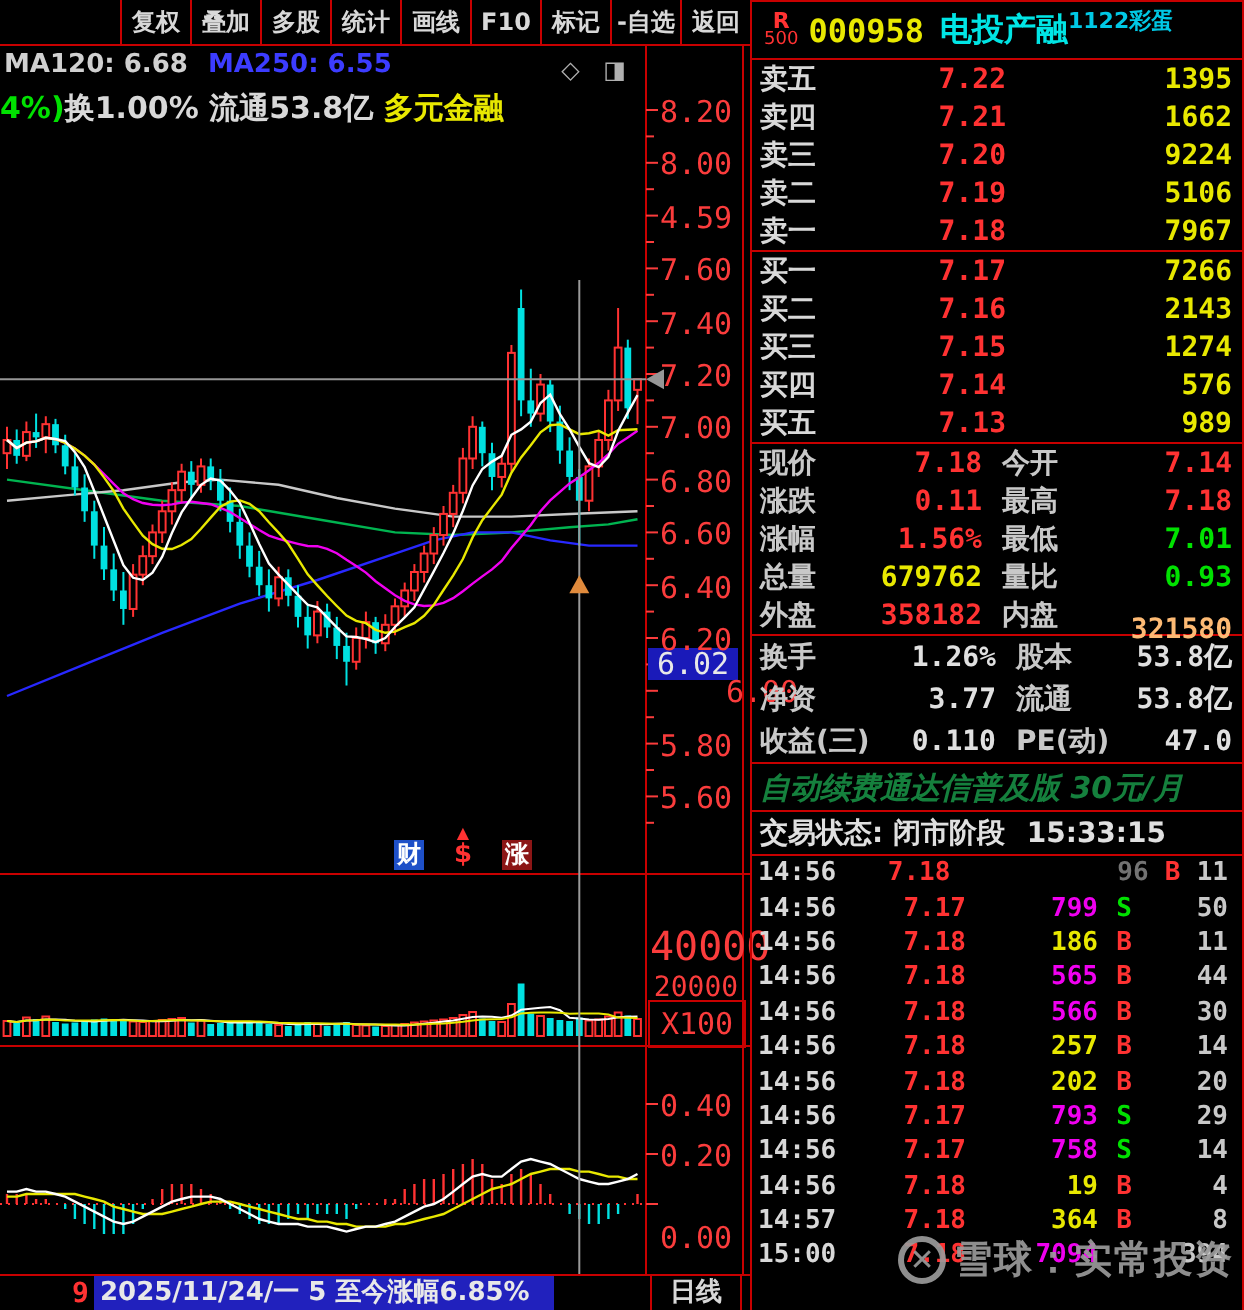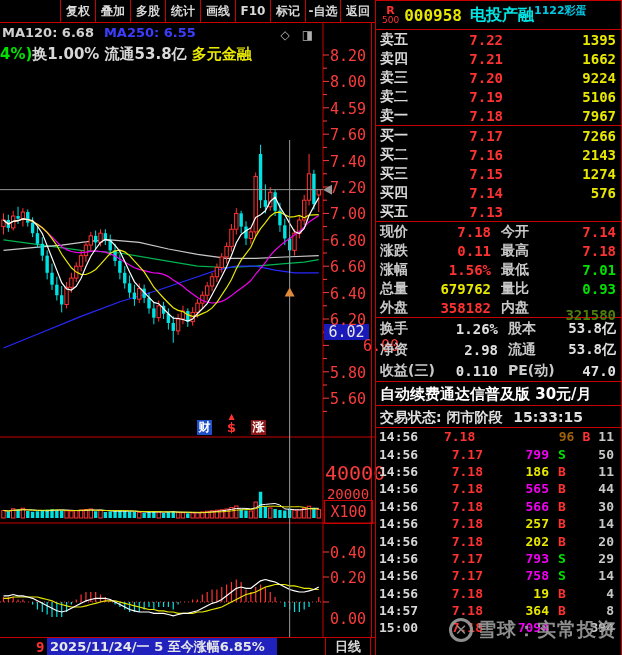--- a/index.html
+++ b/index.html
@@ -56,21 +56,21 @@
   .lvl-row .lbl{color:#d8d8d8;width:48px;padding-left:4px;}
   .lvl-row .price{width:75px;text-align:right;color:#ff3232;font-family:"DejaVu Sans Mono",monospace;}
   .lvl-row .vol{flex:1;text-align:right;color:#e8e800;padding-right:5px;font-family:"DejaVu Sans Mono",monospace;}
   .stat-row{height:19px;display:flex;align-items:center;font-size:14px;font-weight:bold;}
   .stat-row .l1{color:#c8c8c8;width:48px;padding-left:4px;}
   .stat-row .v1{flex:1;text-align:right;font-family:"DejaVu Sans Mono",monospace;}
   .stat-row .l2{color:#c8c8c8;width:52px;margin-left:10px;}
   .stat-row .v2{flex:1;text-align:right;padding-right:5px;font-family:"DejaVu Sans Mono",monospace;}
   .fund-row{height:21px;}
   .fund-row .l1{width:62px;}
-  #q-banner{height:24px;color:#ffffff;font-size:15px;font-weight:bold;line-height:24px;padding-left:4px;white-space:nowrap;}
+  #q-banner{height:24px;color:#15803d;font-size:15px;font-weight:bold;line-height:24px;padding-left:4px;white-space:nowrap;font-style:italic;}
   #q-status{height:22px;color:#e0e0e0;font-size:14px;font-weight:bold;line-height:22px;padding-left:4px;white-space:nowrap;}
   #q-ticks{border-bottom:none;height:209px;overflow:hidden;}
   .tick-row{height:17.4px;display:flex;align-items:center;font-size:13px;font-weight:bold;
             font-family:"DejaVu Sans Mono","Liberation Mono",monospace;}
   .tick-row .tt{color:#d8d8d8;width:48px;padding-left:3px;}
   .tick-row .tp{width:56px;text-align:right;color:#ff3232;}
   .tick-row .tv{width:66px;text-align:right;}
   .tick-row .ts{width:26px;text-align:center;}
   .tick-row .tn{flex:1;text-align:right;color:#c8c8c8;padding-right:7px;}
   
@@ -505,20 +505,21 @@
           <div class="vol">1274</div>
         </div>
         <div class="lvl-row">
           <div class="lbl">买四</div>
           <div class="price">7.14</div>
           <div class="vol">576</div>
         </div>
         <div class="lvl-row">
           <div class="lbl">买五</div>
           <div class="price">7.13</div>
+          <div class="vol">989</div>
         </div>
       </div>
     <div class="qblock" id="q-stats">
         <div class="stat-row">
           <div class="l1">现价</div>
           <div class="v1" style="color: rgb(255, 50, 50);">7.18</div>
           <div class="l2">今开</div>
           <div class="v2" style="color: rgb(255, 50, 50);">7.14</div>
         </div>
         <div class="stat-row">
@@ -536,54 +537,54 @@
         <div class="stat-row">
           <div class="l1">总量</div>
           <div class="v1" style="color: rgb(232, 232, 0);">679762</div>
           <div class="l2">量比</div>
           <div class="v2" style="color: rgb(0, 225, 0);">0.93</div>
         </div>
         <div class="stat-row">
           <div class="l1">外盘</div>
           <div class="v1" style="color: rgb(255, 50, 50);">358182</div>
           <div class="l2">内盘</div>
-          <div class="v2" style="color: #4d7c0f; margin-top: 14px;">321580</div>
+          <div class="v2" style="color: #fdba74; margin-top: 14px;">321580</div>
         </div>
       </div>
     <div class="qblock" id="q-funds">
         <div class="stat-row fund-row">
           <div class="l1">换手</div>
           <div class="v1" style="color: rgb(224, 224, 224);">1.26%</div>
           <div class="l2">股本</div>
           <div class="v2" style="color: rgb(224, 224, 224);">53.8亿</div>
         </div>
         <div class="stat-row fund-row">
           <div class="l1">净资</div>
-          <div class="v1" style="color: rgb(224, 224, 224);">2.98</div>
+          <div class="v1" style="color: rgb(224, 224, 224);">3.77</div>
           <div class="l2">流通</div>
           <div class="v2" style="color: rgb(224, 224, 224);">53.8亿</div>
         </div>
         <div class="stat-row fund-row">
           <div class="l1">收益(三)</div>
           <div class="v1" style="color: rgb(224, 224, 224);">0.110</div>
           <div class="l2">PE(动)</div>
           <div class="v2" style="color: rgb(224, 224, 224);">47.0</div>
         </div>
       </div>
     <div class="qblock" id="q-banner">自动续费通达信普及版  30元/月</div>
     <div class="qblock" id="q-status">
       <span>交易状态:</span>
       <span>闭市阶段</span>
       <span style="margin-left:6px;">15:33:15</span>
     </div>
     <div class="qblock" id="q-ticks">
         <div class="tick-row">
           <div class="tt">14:56</div>
           <div class="tp">7.18</div>
-          <div class="tv" style="color: #a16207; padding-left: 38px;">96</div>
+          <div class="tv" style="color: #737373; padding-left: 38px;">96</div>
           <div class="ts" style="color: rgb(255, 50, 50);">B</div>
           <div class="tn">11</div>
         </div>
         <div class="tick-row">
           <div class="tt">14:56</div>
           <div class="tp">7.17</div>
           <div class="tv" style="color: rgb(240, 0, 240);">799</div>
           <div class="ts" style="color: rgb(0, 225, 0);">S</div>
           <div class="tn">50</div>
         </div>

